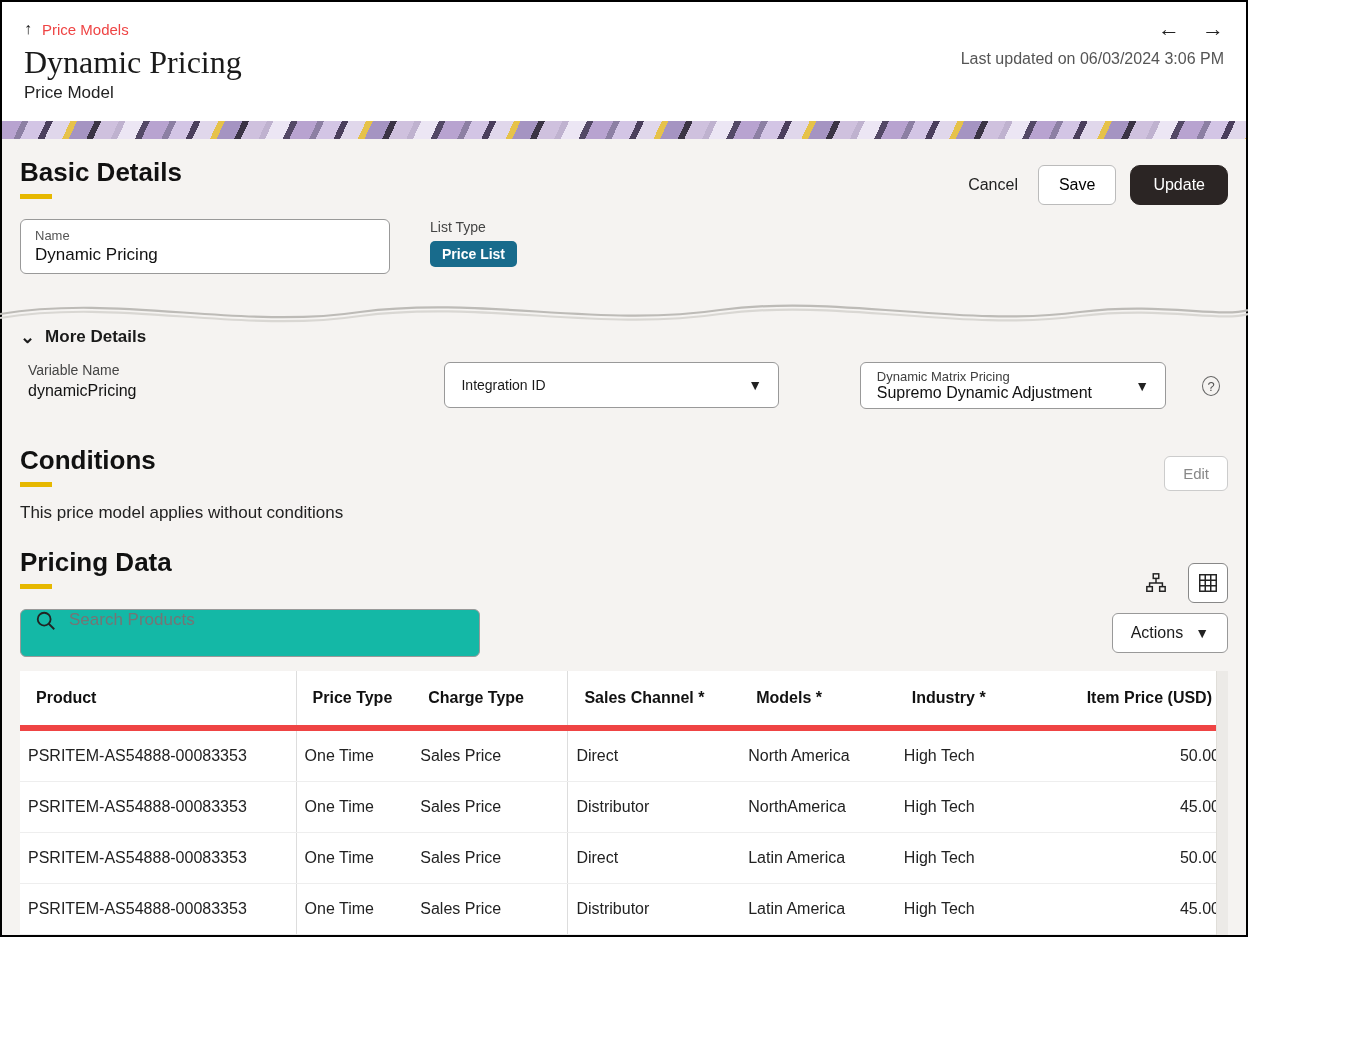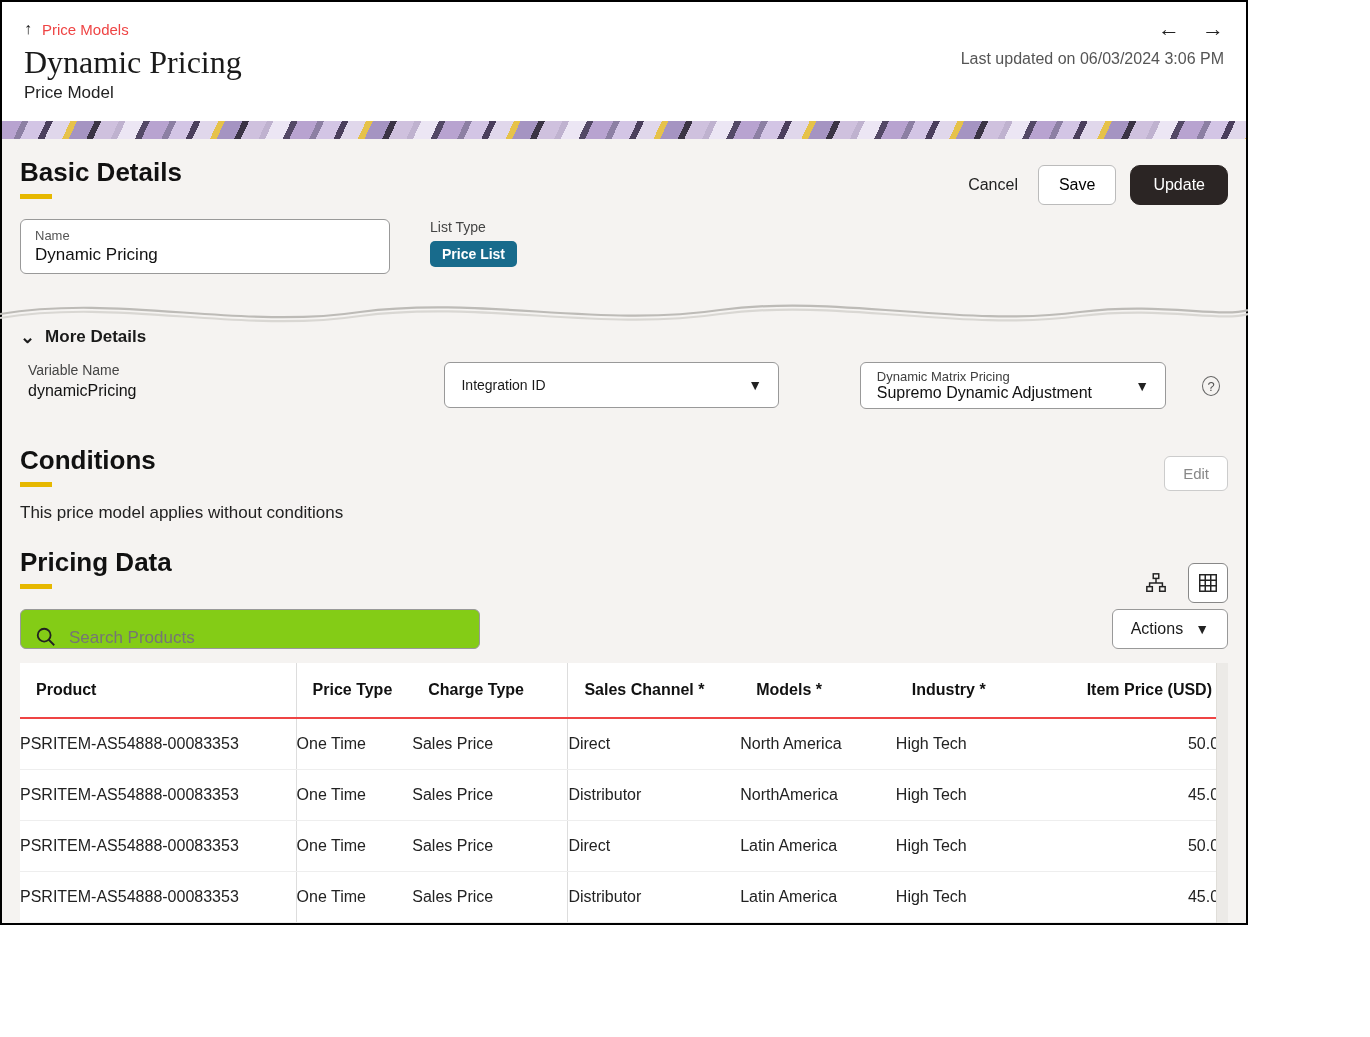--- a/index.html
+++ b/index.html
@@ -99,39 +99,39 @@
   
   .pricing-header-row { display: flex; justify-content: space-between; align-items: flex-end; }
   .view-icons { display: flex; gap: 12px; align-items: center;}
   .view-btn {
     width: 40px; height: 40px; display: flex; align-items: center; justify-content: center;
     border-radius: 6px; cursor: pointer; border: 1px solid transparent;
   }
   .view-btn.active { border: 1px solid #888; background: #fff; }
   .pricing-toolbar { display: flex; justify-content: space-between; align-items: center; padding: 0 18px; margin-top: 6px; margin-bottom: 14px;}
   .search-box {
-    display: flex; align-items: flex-end; gap: 12px;
-    background: #84cc16; border: 1px solid #999; border-radius: 6px;
-    width: 460px; height: 40px; padding: 0 14px;
+    display: flex; align-items: flex-start; gap: 12px;
+    background: #14b8a6; border: 1px solid #999; border-radius: 6px;
+    width: 460px; height: 48px; padding: 0 14px;
   }
   .search-input { border: none; outline: none; font-size: 17px; flex: 1; background: transparent; color: #333;}
   .actions-btn {
     background: #fff; border: 1px solid #999; border-radius: 6px;
     padding: 10px 18px; display: flex; align-items: center; gap: 12px; font-size: 16px; cursor: pointer;
   }
   
   .table-wrap { position: relative; margin: 0 18px; background: #fff; border-radius: 2px; }
   table { width: 100%; border-collapse: collapse; }
   th {
     text-align: left; font-size: 16px; font-weight: 700; color: #111;
-    padding: 18px 16px; border-bottom: 2px solid #ef4444; background: #fff;
+    padding: 18px 16px; border-bottom: 6px solid #ef4444; background: #fff;
   }
   th.right, td.right { text-align: right; }
   td {
-    font-size: 16px; color: #222; padding: 16px 0; border-bottom: 1px solid #eee; background: #fff;
+    font-size: 16px; color: #222; padding: 16px 8px; border-bottom: 1px solid #eee; background: #fff;
   }
   .col-divider-1 { border-right: 1px solid #ddd; }
   .col-divider-2 { border-right: 1px solid #ddd; }
   .scroll-gutter {
     position: absolute; right: 0; top: 0; bottom: 0; width: 12px;
     background: #eceae7; border-left: 1px solid #e0ded9;
   }
 </style>
 </head>
 <body>

